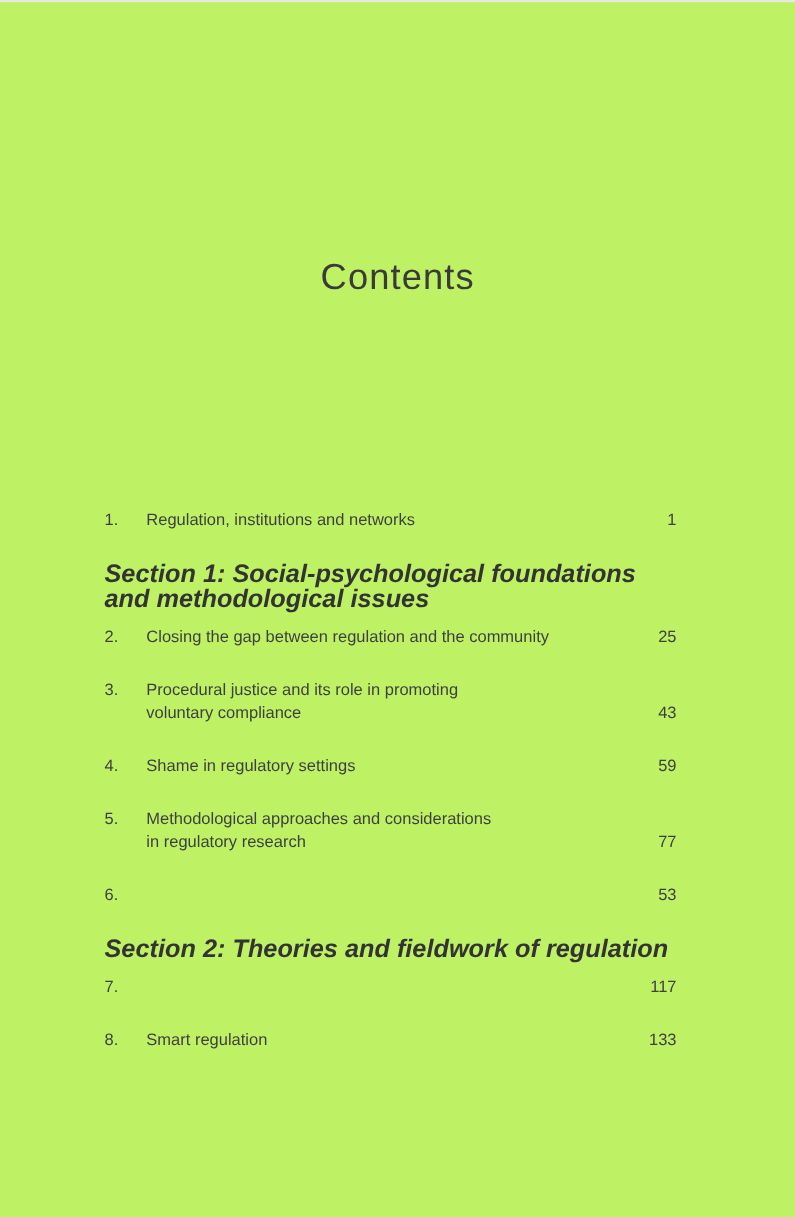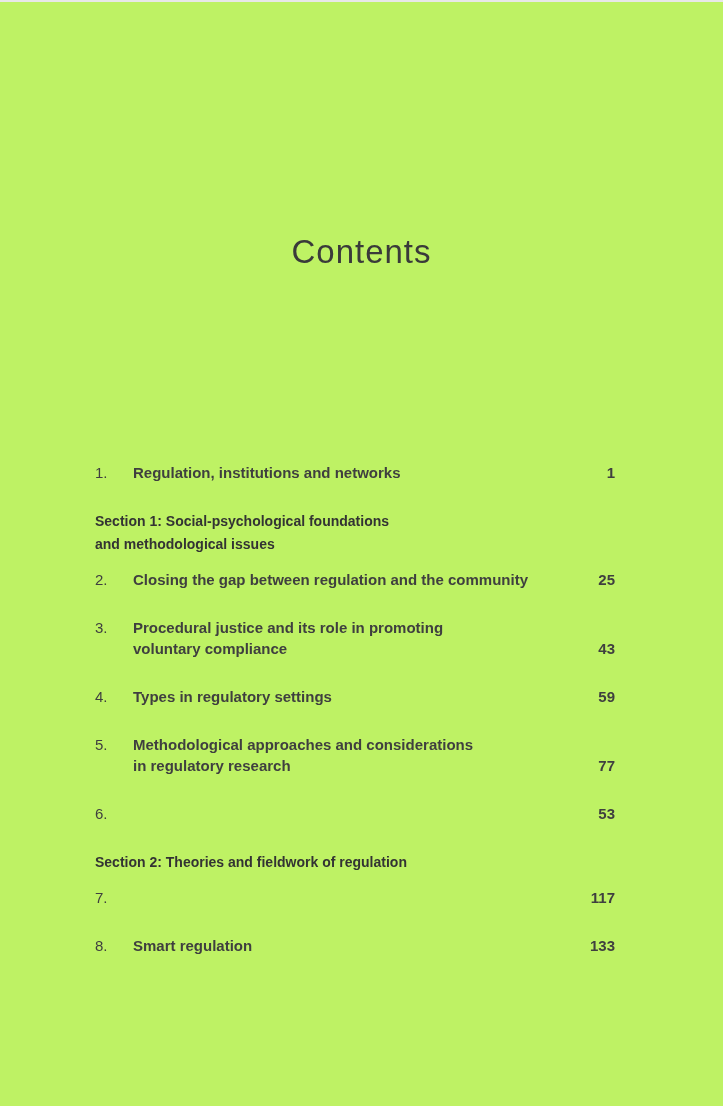--- a/index.html
+++ b/index.html
@@ -43,45 +43,45 @@
     width: 38px;
     flex: 0 0 38px;
   }
   .entry-body {
     flex: 1 1 auto;
     min-width: 0;
   }
   .entry-line {
     display: flex;
     align-items: center;
-    font-weight: bold;
   }
   .entry-text {
     white-space: nowrap;
     flex: 0 0 auto;
   }
   .leader {
     flex: 1 1 auto;
     min-width: 12px;
     margin: 0 1px 0 5px;
     background-image: radial-gradient(circle, #3c3c3c 1.3px, transparent 1.5px);
     background-size: 9px 9px;
     background-repeat: repeat-x;
     background-position: left bottom 3px;
   }
   .pagenum {
     flex: 0 0 auto;
     white-space: nowrap;
   }
   .section-heading {
     margin: 6px 0 13px 0;
-    font-size: 14px;
+    font-size: 23px;
     line-height: 23px;
     font-weight: 700;
     color: #333333;
+    font-style: italic;
   }
 </style>
 </head>
 <body>
 
 <div class="page">
   <h1 class="title">Contents</h1>
   <div class="toc" id="toc">
       <div class="entry">
         <div class="num">1.</div>
@@ -117,21 +117,21 @@
             <span class="entry-text">voluntary compliance</span>
             <span class="leader"></span>
             <span class="pagenum">43</span>
           </div>
         </div>
       </div>
       <div class="entry">
         <div class="num">4.</div>
         <div class="entry-body">
           <div class="entry-line">
-            <span class="entry-text">Types in regulatory settings</span>
+            <span class="entry-text">Shame in regulatory settings</span>
             <span class="leader"></span>
             <span class="pagenum">59</span>
           </div>
         </div>
       </div>
       <div class="entry">
         <div class="num">5.</div>
         <div class="entry-body">
           <div class="entry-line">
             <span class="entry-text">Methodological approaches and considerations</span>

